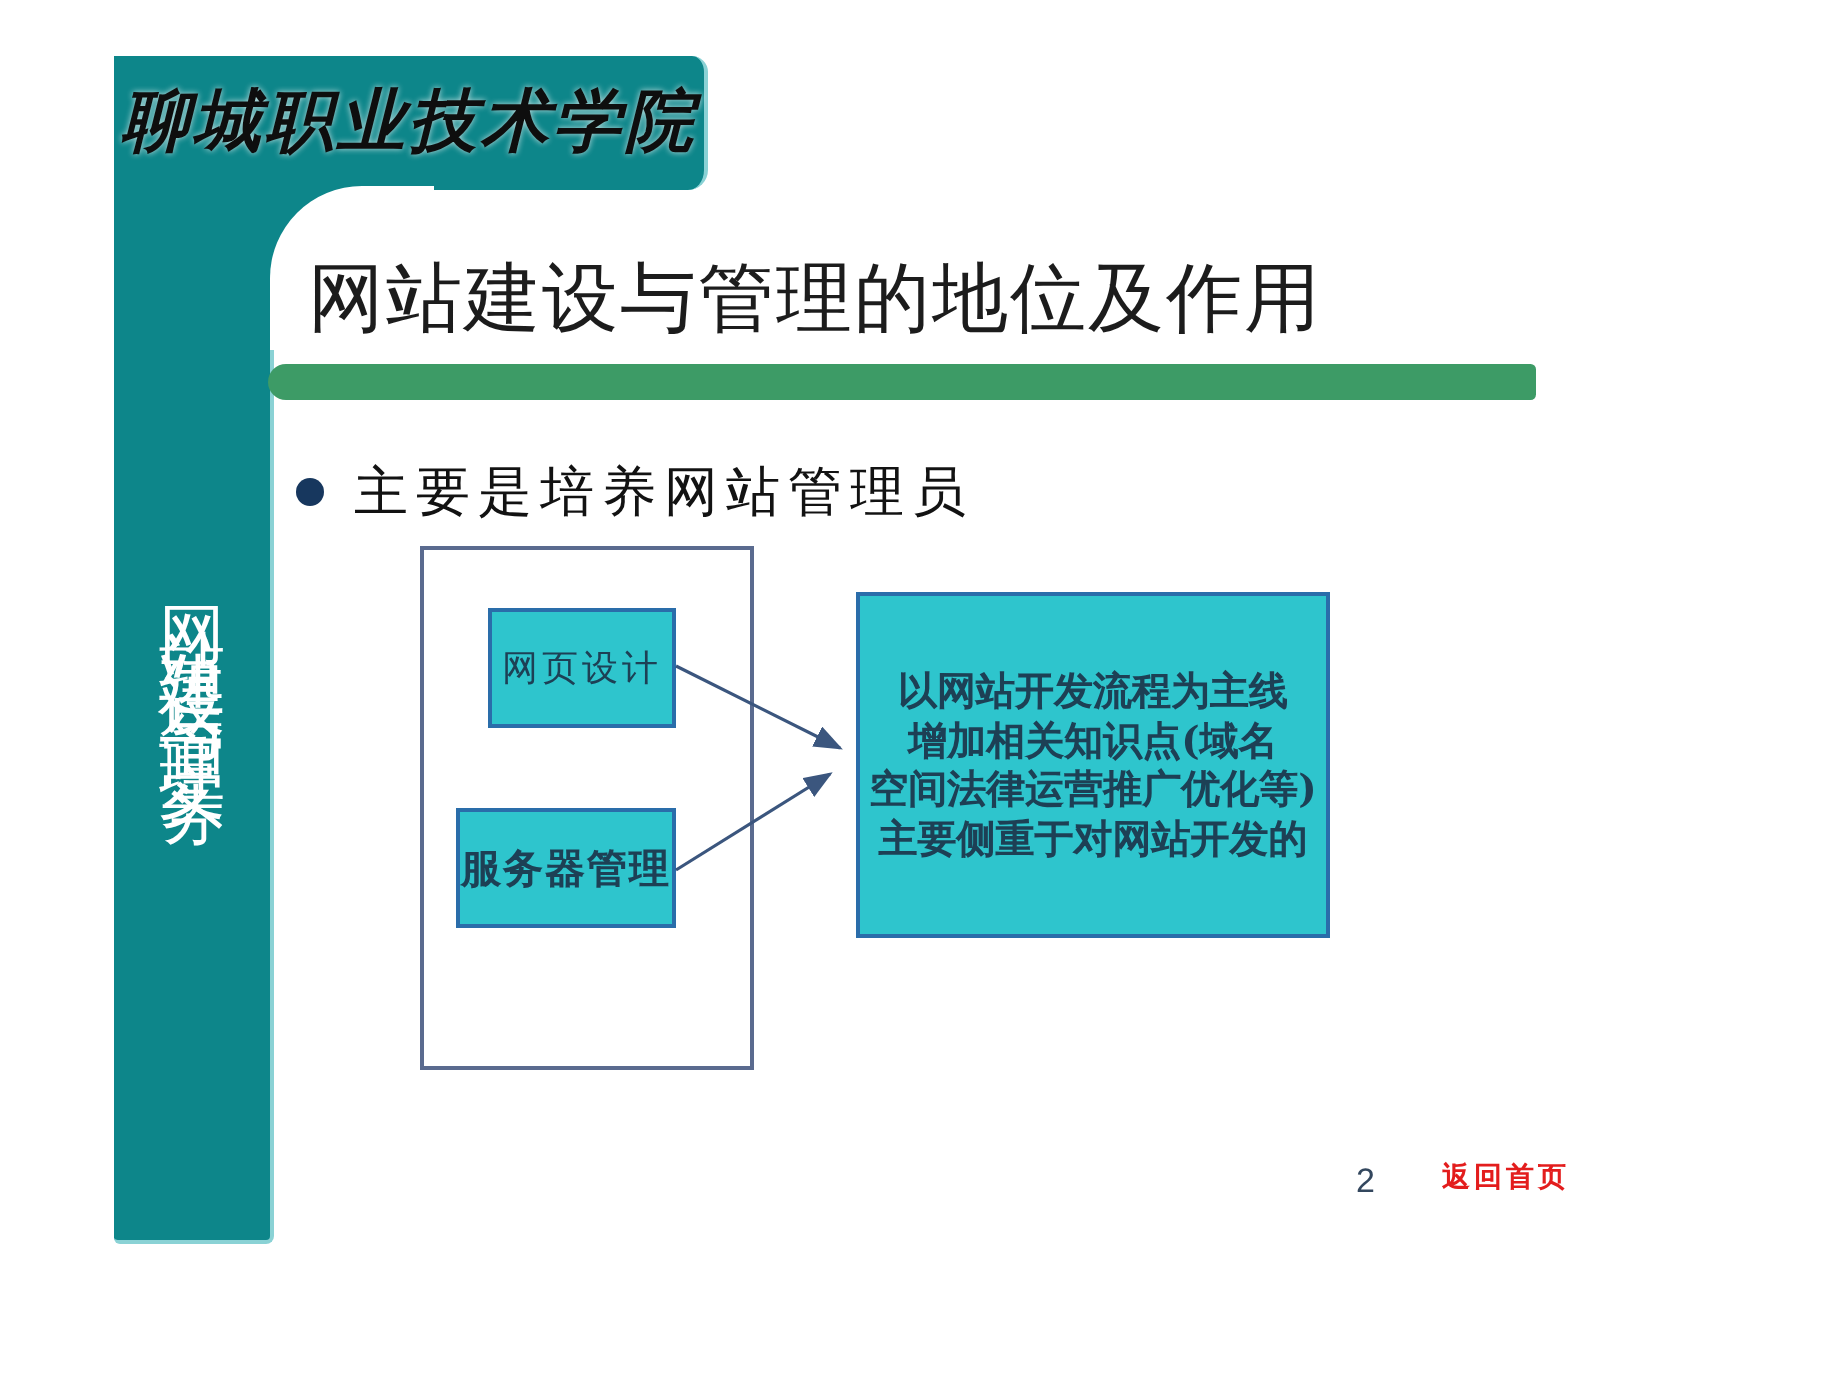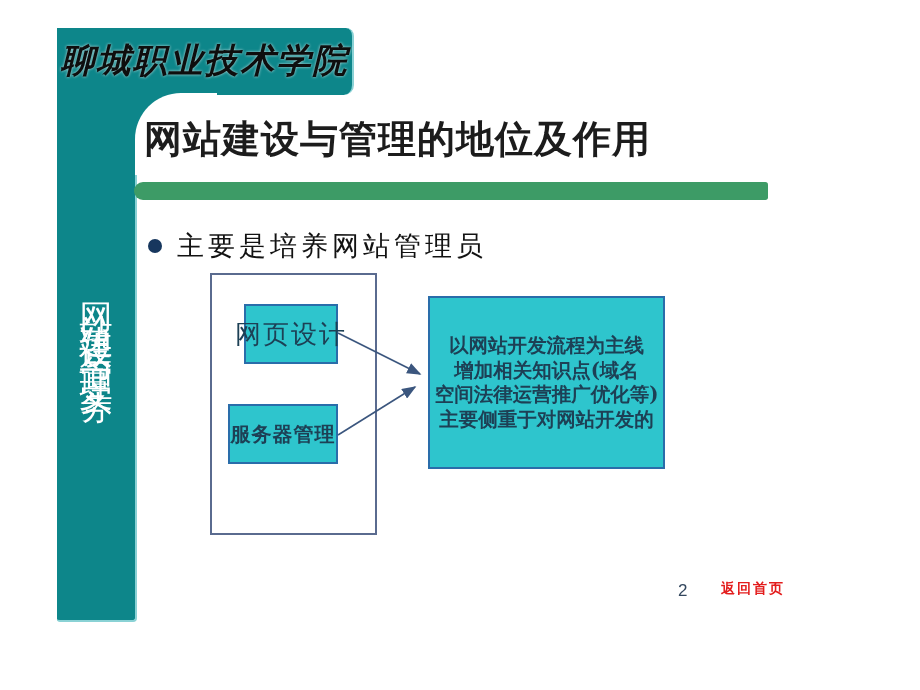--- a/index.html
+++ b/index.html
@@ -25,36 +25,36 @@
   .logo{position:absolute;left:62px;top:30px;width:285px;height:62px;
         display:flex;align-items:center;justify-content:center;
         font-size:34px;font-weight:bold;font-style:italic;letter-spacing:2px;
         color:#0e0e0e;text-shadow:0 0 3px rgba(255,255,255,.75);white-space:nowrap;}
 
   .side-title{position:absolute;left:57px;top:106px;width:78px;height:440px;
               display:flex;justify-content:center;
               writing-mode:vertical-rl;text-orientation:upright;
               font-size:33px;letter-spacing:11px;color:#fff;line-height:78px;}
 
-  .title{position:absolute;left:144px;top:114px;margin:0;
-         font-size:38px;font-weight:700;letter-spacing:1px;color:var(--titletext);white-space:nowrap;}
+  .title{position:absolute;left:144px;top:114px;margin:10px;
+         font-size:38px;font-weight:400;letter-spacing:1px;color:var(--titletext);white-space:nowrap;}
 
   .green-bar{position:absolute;left:134px;top:182px;width:634px;height:18px;
              background:var(--greenbar);border-radius:10px 3px 3px 10px;}
 
   .bullet-row{position:absolute;left:148px;top:228px;display:flex;align-items:center;gap:15px;}
   .dot{width:14px;height:14px;border-radius:50%;background:var(--bullet);flex:0 0 auto;}
   .bullet-text{font-size:27px;color:#121212;letter-spacing:4px;white-space:nowrap;}
 
   .outer-box{position:absolute;left:210px;top:273px;width:163px;height:258px;
              border:2px solid var(--outerborder);background:#fff;}
   .tbox{position:absolute;background:var(--boxfill);border:2px solid var(--boxborder);
         display:flex;align-items:center;justify-content:center;
         color:var(--boxtext);white-space:nowrap;}
-  .box1{left:244px;top:304px;width:90px;height:56px;font-size:26px;letter-spacing:2px;}
+  .box1{left:244px;top:304px;width:90px;height:56px;font-size:18px;letter-spacing:2px;}
   .box2{left:228px;top:404px;width:106px;height:56px;font-size:20px;letter-spacing:1px;font-weight:bold;}
 
   .bigbox{position:absolute;left:428px;top:296px;width:237px;height:173px;
           background:var(--boxfill);border:2px solid var(--boxborder);
           padding-top:36px;box-sizing:border-box;text-align:center;
           color:var(--boxtext);font-size:19.5px;line-height:24.5px;font-weight:bold;}
   .bigbox div{white-space:nowrap;}
 
   .arrows{position:absolute;left:0;top:0;width:920px;height:690px;pointer-events:none;}
 

